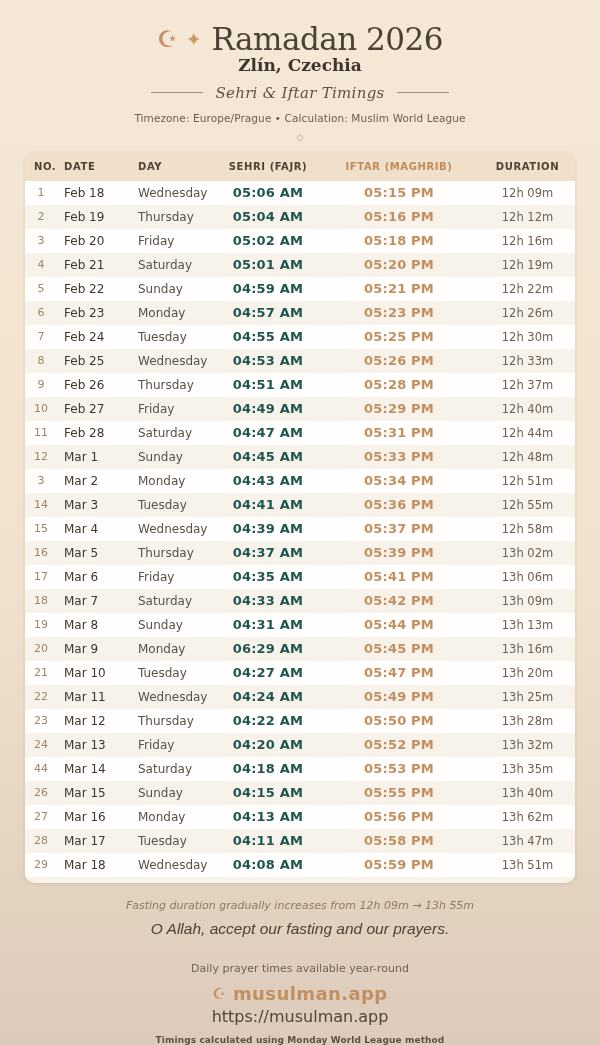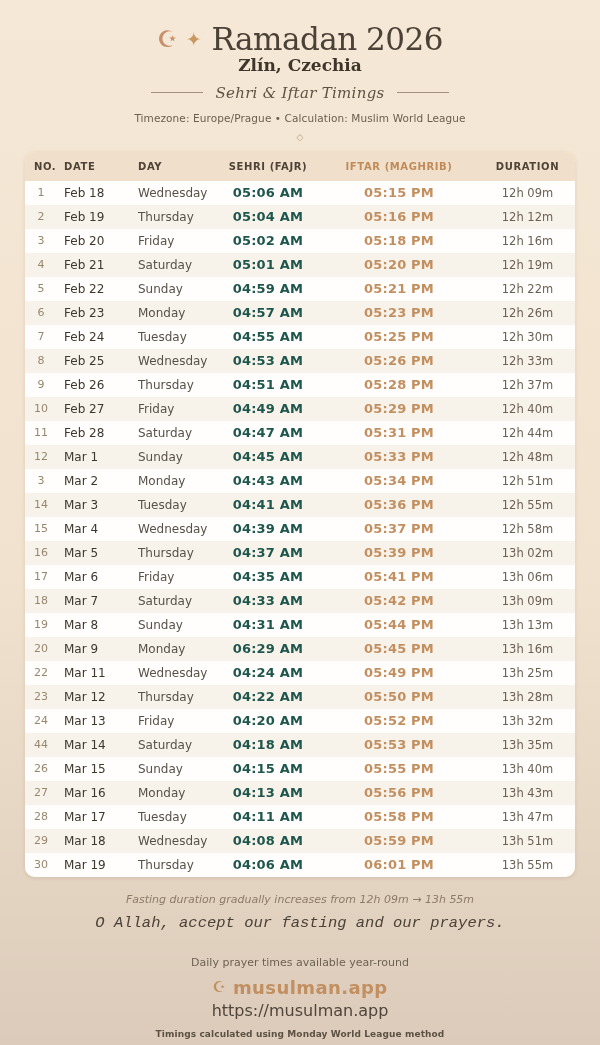--- a/index.html
+++ b/index.html
@@ -61,21 +61,21 @@
   td.c-date{font-size:12px;color:#3d372e;padding-left:7px;}
   td.c-day{font-size:12px;color:#57514a;padding-left:5px;}
   td.c-sehri{font-size:13px;font-weight:bold;color:#1f564d;text-align:center;letter-spacing:0.2px;}
   td.c-iftar{font-size:13px;font-weight:bold;color:#c28f60;text-align:center;letter-spacing:0.2px;}
   td.c-duration{font-size:11.5px;color:#6b6054;text-align:center;}
 
   
   .ftr{width:100%;text-align:center;}
   .note{font-style:italic;font-size:11px;color:#8b7b67;margin-top:16px;}
   .dua{
-    font-family:Liberation Mono, monospace;font-style:italic;
+    font-family:Liberation Sans, sans-serif;font-style:italic;
     font-size:15.5px;color:#4c4236;margin-top:8px;
   }
   .tagline{font-size:11px;color:#6e6253;margin-top:24px;}
   .brand-row{display:flex;align-items:center;justify-content:center;gap:7px;margin-top:10px;line-height:1;}
   .brand-crescent{color:#c28f60;font-size:15px;}
   .brand{font-size:18px;font-weight:bold;color:#c28f60;letter-spacing:0.4px;text-decoration:none;}
   .url{font-size:16px;color:#50453a;margin-top:4px;font-weight:500;}
   .method{font-size:9px;font-weight:bold;color:#5c5143;margin-top:9px;letter-spacing:0.1px;}
 </style>
 </head>
@@ -274,20 +274,28 @@
           </tr>
           <tr>
             <td class="c-no">20</td>
             <td class="c-date">Mar 9</td>
             <td class="c-day">Monday</td>
             <td class="c-sehri">06:29 AM</td>
             <td class="c-iftar">05:45 PM</td>
             <td class="c-duration">13h 16m</td>
           </tr>
           <tr>
+            <td class="c-no">21</td>
+            <td class="c-date">Mar 10</td>
+            <td class="c-day">Tuesday</td>
+            <td class="c-sehri">04:27 AM</td>
+            <td class="c-iftar">05:47 PM</td>
+            <td class="c-duration">13h 20m</td>
+          </tr>
+          <tr>
             <td class="c-no">22</td>
             <td class="c-date">Mar 11</td>
             <td class="c-day">Wednesday</td>
             <td class="c-sehri">04:24 AM</td>
             <td class="c-iftar">05:49 PM</td>
             <td class="c-duration">13h 25m</td>
           </tr>
           <tr>
             <td class="c-no">23</td>
             <td class="c-date">Mar 12</td>
@@ -319,21 +327,21 @@
             <td class="c-sehri">04:15 AM</td>
             <td class="c-iftar">05:55 PM</td>
             <td class="c-duration">13h 40m</td>
           </tr>
           <tr>
             <td class="c-no">27</td>
             <td class="c-date">Mar 16</td>
             <td class="c-day">Monday</td>
             <td class="c-sehri">04:13 AM</td>
             <td class="c-iftar">05:56 PM</td>
-            <td class="c-duration">13h 43m</td>
+            <td class="c-duration">13h 62m</td>
           </tr>
           <tr>
             <td class="c-no">28</td>
             <td class="c-date">Mar 17</td>
             <td class="c-day">Tuesday</td>
             <td class="c-sehri">04:11 AM</td>
             <td class="c-iftar">05:58 PM</td>
             <td class="c-duration">13h 47m</td>
           </tr>
           <tr>

